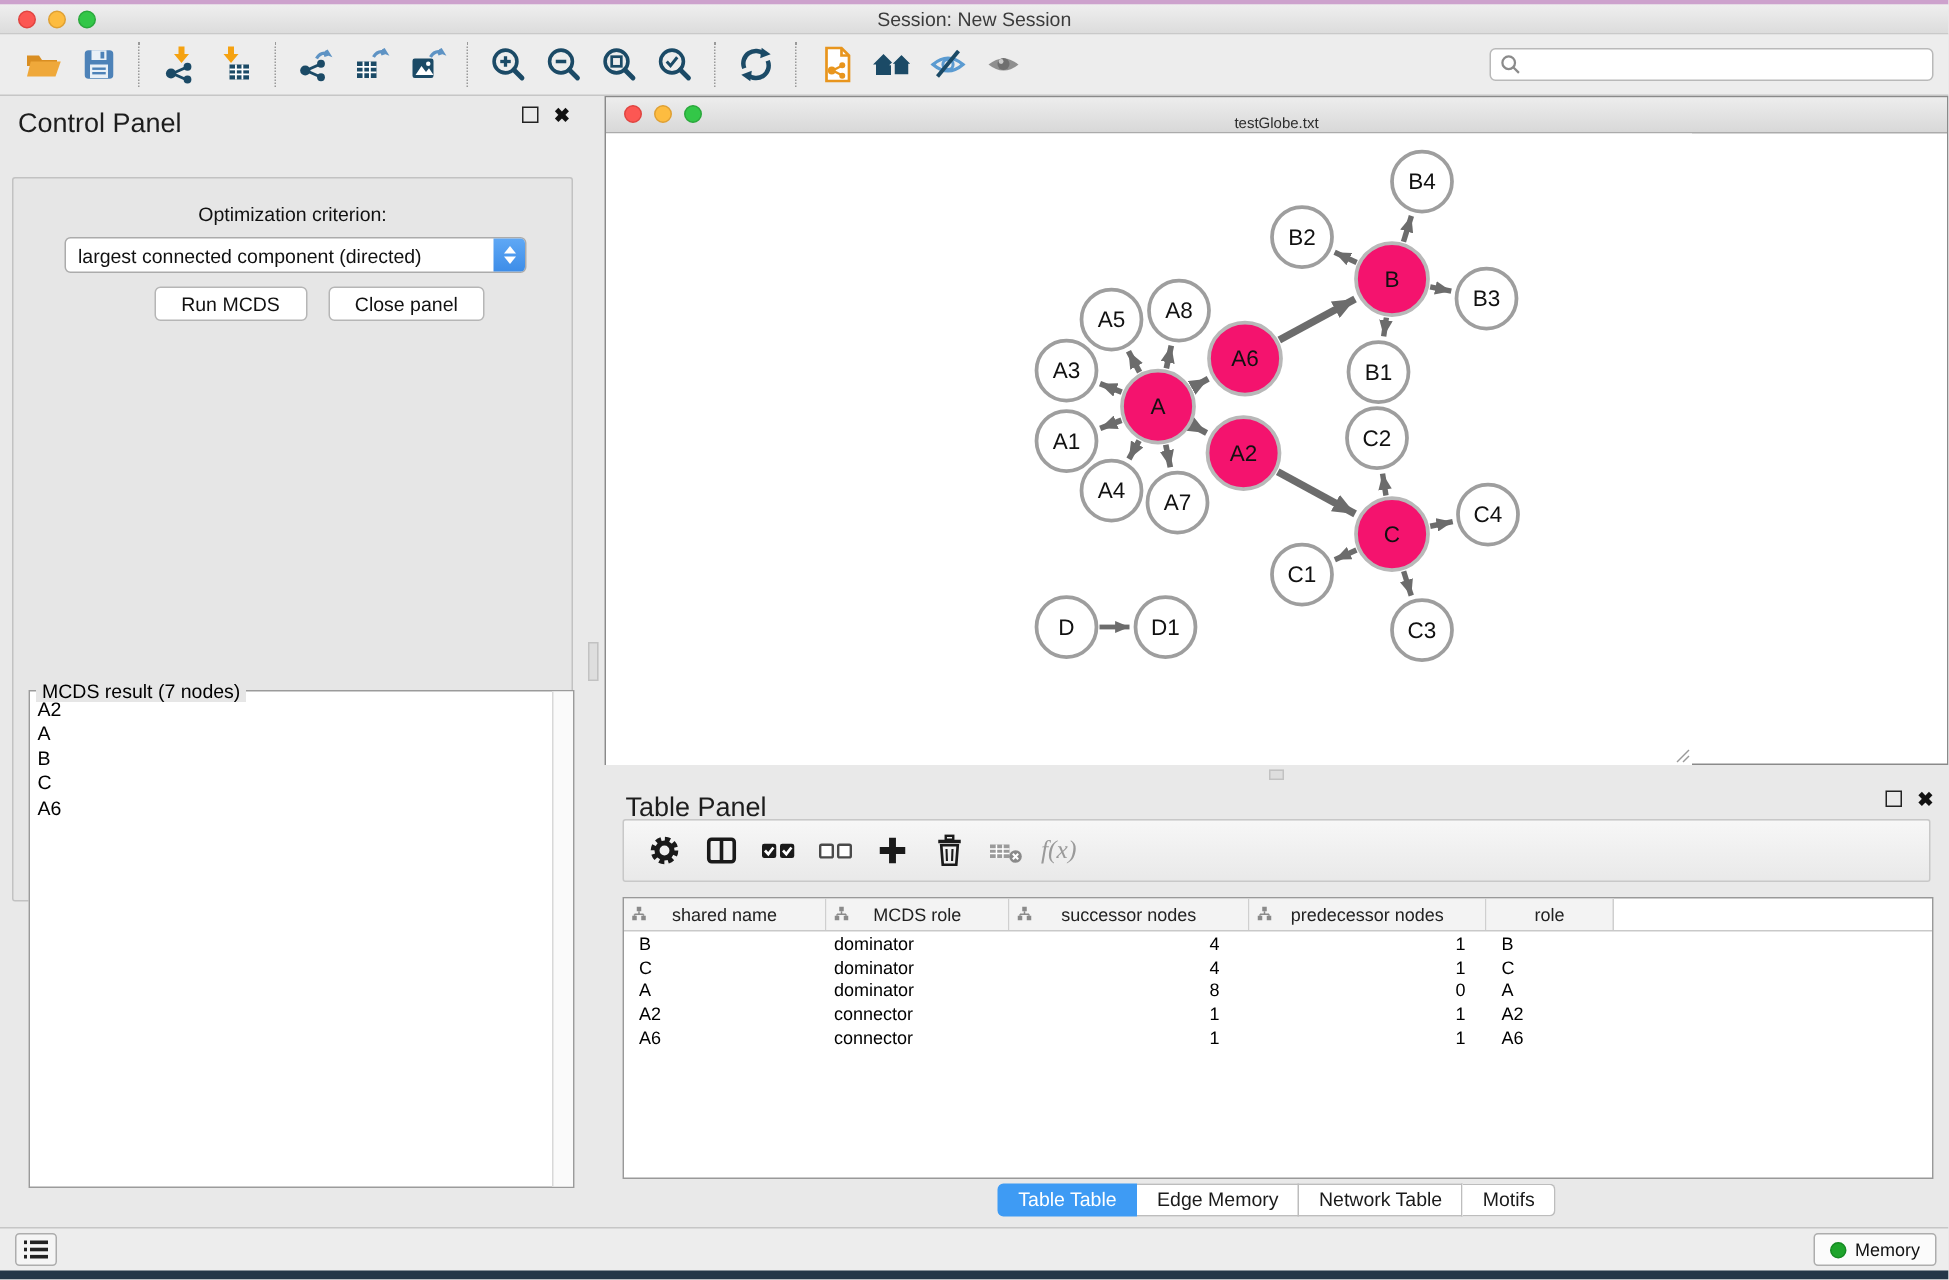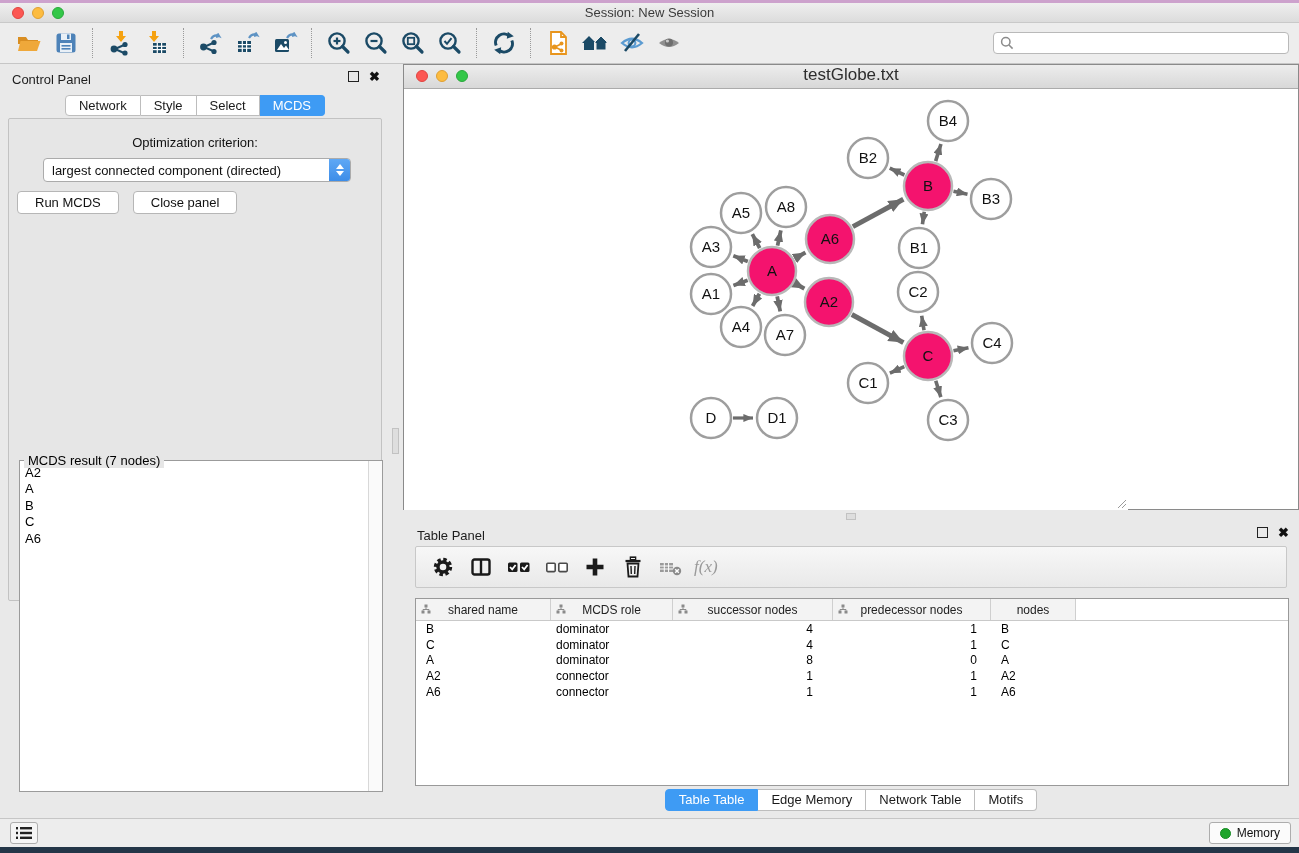--- a/index.html
+++ b/index.html
@@ -27,55 +27,55 @@
            display:flex;align-items:center;padding-left:10px;box-sizing:border-box}
   .tb-btn{width:37px;height:34px;display:flex;align-items:center;justify-content:center;border-radius:4px}
   .tb-sep{width:0;height:30px;border-left:1px dotted #9a9a9a;margin:0 8px}
   .search-box{position:absolute;right:10px;top:9px;width:296px;height:22px;background:#fff;
               border:1px solid #B9B9B9;border-radius:4px;display:flex;align-items:center;
               padding:0 6px;box-sizing:border-box;gap:4px}
   .search-box input{border:none;outline:none;flex:1;font-size:12px;font-family:inherit;background:transparent}
 
   
   .control-panel{left:0;top:64px;width:390px;height:746px}
-  .panel-title{font-size:13px;color:#1d1d1d;position:absolute;left:12px;top:8px}
+  .panel-title{font-size:18px;color:#1d1d1d;position:absolute;left:12px;top:8px}
   .win-btns{position:absolute;right:10px;top:7px;display:flex;gap:10px;align-items:center}
   .float-box{width:9px;height:9px;border:1.6px solid #222;display:inline-block}
   .close-x{font-size:13px;font-weight:bold;color:#111;line-height:11px}
   .cp-tabs{position:absolute;left:0;top:31px;width:100%;display:flex;justify-content:center}
   .seg{display:flex}
   .seg .tab{height:19px;line-height:19px;padding:0 13px;font-size:13px;background:#fff;
             border:1px solid #BDBDBD;border-left:none;color:#1a1a1a;white-space:nowrap}
   .seg .tab:first-child{border-left:1px solid #BDBDBD;border-radius:4px 0 0 4px}
   .seg .tab:last-child{border-radius:0 4px 4px 0}
   .seg .tab.active{background:#3E9BF4;border-color:#3E9BF4;color:#fff}
   .cp-body{position:absolute;left:8px;top:54px;width:374px;height:483px;background:#E6E6E6;
            border:1px solid #C2C2C2;border-radius:2px;box-sizing:border-box}
   .opt-label{position:absolute;left:0;top:16px;width:100%;text-align:center;font-size:13px;color:#111}
   .dropdown{position:absolute;left:34px;top:39px;width:308px;height:24px;background:#fff;
             border:1px solid #ABABAB;border-radius:4px;box-sizing:border-box;display:flex;align-items:center}
   .dropdown .dd-text{flex:1;font-size:13px;color:#111;padding-left:8px;white-space:nowrap;overflow:hidden}
   .dd-stepper{width:21px;height:22px;background:linear-gradient(#5FA8F5,#3D8DE8);border-radius:0 3px 3px 0;
               display:flex;flex-direction:column;align-items:center;justify-content:center;gap:2px}
   .dd-stepper .up{width:0;height:0;border-left:4px solid transparent;border-right:4px solid transparent;border-bottom:5px solid #fff}
   .dd-stepper .down{width:0;height:0;border-left:4px solid transparent;border-right:4px solid transparent;border-top:5px solid #fff}
-  .cp-buttons{position:absolute;left:8px;top:72px;width:100%;display:flex;gap:14px}
+  .cp-buttons{position:absolute;left:18px;top:72px;width:100%;display:flex;justify-content:center;gap:14px}
   .btn{height:23px;line-height:21px;padding:0 17px;background:#fff;border:1px solid #B6B6B6;
        border-radius:4px;font-size:13px;color:#111;box-sizing:border-box}
   .groupbox{position:absolute;left:10px;top:341px;width:362px;height:330px;border:1px solid #9B9B9B;
             background:#fff}
   .groupbox-label{position:absolute;top:-8px;left:4px;background:#E6E6E6;padding:0 4px;font-size:13px;color:#000}
   .gb-scrollbar{position:absolute;right:0;top:0;width:13px;height:100%;background:#FAFAFA;border-left:1px solid #D8D8D8}
   .mcds-list{position:absolute;left:1px;top:4px;right:16px}
   .mcds-item{font-size:13px;height:16.4px;line-height:16.4px;padding-left:4px;color:#000}
 
   
   .net-window{left:403px;top:64px;width:896px;height:446px;border:1px solid #8A8A8A;background:#fff;box-sizing:border-box}
   .net-titlebar{height:23px;background:linear-gradient(#EDEDED,#D8D8D8);border-bottom:1px solid #ABABAB;
-                display:flex;align-items:flex-start;justify-content:center;font-size:17px;color:#2d2d2d;position:relative}
+                display:flex;align-items:flex-end;justify-content:center;font-size:10px;color:#2d2d2d;position:relative}
   .net-titlebar .lights{position:absolute;left:12px;top:5px}
   .net-canvas{position:relative;width:724px;height:421px;background:#fff;overflow:hidden}
   .resize-grip{position:absolute;right:1px;bottom:1px}
   .split-handle-v{left:392px;top:428px;width:7px;height:26px;background:#DEDEDE;border:1px solid #C2C2C2;box-sizing:border-box}
   .split-handle-h{left:846px;top:513px;width:10px;height:7px;background:#DEDEDE;border:1px solid #C2C2C2;box-sizing:border-box}
 
   
   .table-panel{left:403px;top:520px;width:896px;height:292px}
   .tp-toolbar{position:absolute;left:12px;top:26px;width:872px;height:42px;background:linear-gradient(#F7F7F7,#E9E9E9);
               border:1px solid #C8C8C8;border-radius:2px;box-sizing:border-box;display:flex;align-items:center;padding-left:8px}
@@ -261,28 +261,20 @@
     <input type="text" placeholder="" style="">
   </div>
 </div>
 
 <div class="abs control-panel">
   <span class="panel-title">Control Panel</span>
   <span class="win-btns">
     <span class="float-box"></span>
     <span class="close-x">✖</span>
   </span>
-  <div class="cp-tabs">
-      <div class="seg" id="cp-tabs">
-        <span class="tab">Network</span>
-        <span class="tab">Style</span>
-        <span class="tab">Select</span>
-        <span class="tab active">MCDS</span>
-      </div>
-    </div>
 
   <div class="cp-body">
     <div class="opt-label">Optimization criterion:</div>
     <div class="dropdown">
       <span class="dd-text">largest connected component (directed)</span>
       <span class="dd-stepper">
           <span class="up"></span>
           <span class="down"></span>
         </span>
     </div>
@@ -497,21 +489,21 @@
             <line x1="5" y1="3.5" x2="5" y2="5.5" stroke="#8A8A8A" stroke-width="1"></line>
             <line x1="2" y1="5.5" x2="8" y2="5.5" stroke="#8A8A8A" stroke-width="1"></line>
             <line x1="2" y1="5.5" x2="2" y2="6.5" stroke="#8A8A8A" stroke-width="1"></line>
             <line x1="8" y1="5.5" x2="8" y2="6.5" stroke="#8A8A8A" stroke-width="1"></line>
             <rect x="0.5" y="6.5" width="3" height="3" fill="#8A8A8A"></rect>
             <rect x="6.5" y="6.5" width="3" height="3" fill="#8A8A8A"></rect>
           </svg>
           <span>predecessor nodes</span>
         </div>
         <div class="th" style="width: 85px;">
-          <span>nodes</span>
+          <span>role</span>
         </div>
       </div>
     <div id="table-body">
         <div class="tr">
           <div class="td" style="width: 135px; text-align: left; padding-left: 10px;">B</div>
           <div class="td" style="width: 122px; text-align: left; padding-left: 5px;">dominator</div>
           <div class="td" style="width: 160px; text-align: right; padding-right: 20px;">4</div>
           <div class="td" style="width: 158px; text-align: right; padding-right: 14px;">1</div>
           <div class="td" style="width: 85px; text-align: left; padding-left: 10px;">B</div>
         </div>

